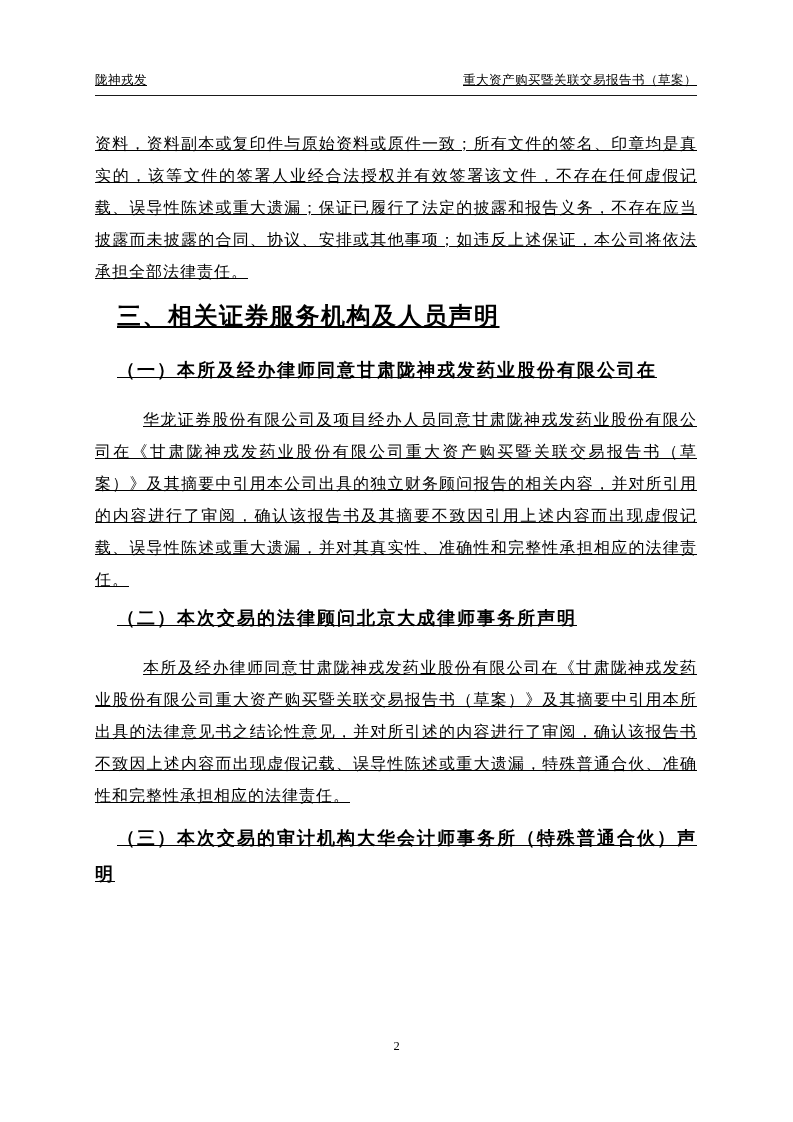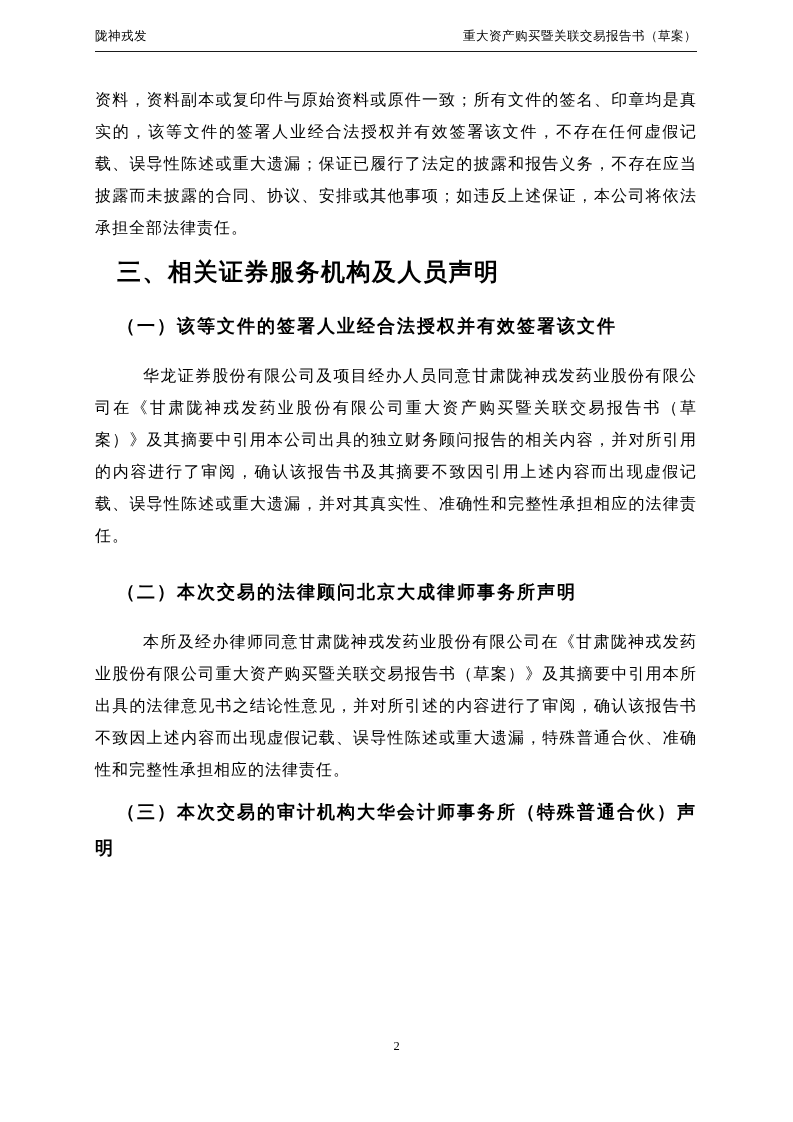--- a/index.html
+++ b/index.html
@@ -5,21 +5,21 @@
   html, body { margin: 0; padding: 0; background: #ffffff; }
   .page {
     position: relative;
     width: 793px;
     height: 1122px;
     background: #ffffff;
     color: #000000;
     overflow: hidden;
     font-family: "Liberation Serif", "DejaVu Serif", serif;
   }
-  .inner { padding: 28px 96px 0 95px; }
+  .inner { padding: 72px 96px 0 95px; text-decoration: underline; }
 
   .hdr {
     display: flex;
     justify-content: space-between;
     align-items: baseline;
     font-size: 12.5px;
     letter-spacing: 0.5px;
     padding-bottom: 6px;
     border-bottom: 1.5px solid #1a1a1a;
   }
@@ -50,21 +50,21 @@
     font-family: "Liberation Sans", "DejaVu Sans", sans-serif;
     font-size: 18px;
     font-weight: bold;
     letter-spacing: 2px;
     line-height: 36px;
     margin: 0;
     text-indent: 22px;
     text-align: justify;
   }
   .sub-1 { margin-top: 22px; }
-  .sub-2 { margin-top: 22px; }
+  .sub-2 { margin-top: 4px; }
   .sub-3 { margin-top: 8px; }
 
   .footer {
     position: absolute;
     top: 1038px;
     left: 0;
     right: 0;
     text-align: center;
     font-size: 12.5px;
     line-height: 16px;
@@ -78,21 +78,21 @@
 
     <div class="hdr">
       <span class="left">陇神戎发</span>
       <span class="right">重大资产购买暨关联交易报告书（草案）</span>
     </div>
 
     <p class="para p0">资料，资料副本或复印件与原始资料或原件一致；所有文件的签名、印章均是真实的，该等文件的签署人业经合法授权并有效签署该文件，不存在任何虚假记载、误导性陈述或重大遗漏；保证已履行了法定的披露和报告义务，不存在应当披露而未披露的合同、协议、安排或其他事项；如违反上述保证，本公司将依法承担全部法律责任。</p>
 
     <h1 class="sec-title">三、相关证券服务机构及人员声明</h1>
 
-    <h2 class="sub-title sub-1">（一）该等文件的签署人业经合法授权并有效签署该文件</h2>
+    <h2 class="sub-title sub-1">（一）本所及经办律师同意甘肃陇神戎发药业股份有限公司在</h2>
     <p class="para indent p-after-h">华龙证券股份有限公司及项目经办人员同意甘肃陇神戎发药业股份有限公司在《甘肃陇神戎发药业股份有限公司重大资产购买暨关联交易报告书（草案）》及其摘要中引用本公司出具的独立财务顾问报告的相关内容，并对所引用的内容进行了审阅，确认该报告书及其摘要不致因引用上述内容而出现虚假记载、误导性陈述或重大遗漏，并对其真实性、准确性和完整性承担相应的法律责任。</p>
 
     <h2 class="sub-title sub-2">（二）本次交易的法律顾问北京大成律师事务所声明</h2>
     <p class="para indent p-after-h">本所及经办律师同意甘肃陇神戎发药业股份有限公司在《甘肃陇神戎发药业股份有限公司重大资产购买暨关联交易报告书（草案）》及其摘要中引用本所出具的法律意见书之结论性意见，并对所引述的内容进行了审阅，确认该报告书不致因上述内容而出现虚假记载、误导性陈述或重大遗漏，特殊普通合伙、准确性和完整性承担相应的法律责任。</p>
 
     <h2 class="sub-title sub-3">（三）本次交易的审计机构大华会计师事务所（特殊普通合伙）声明</h2>
 
   </div>
 
   <div class="footer">2</div>

